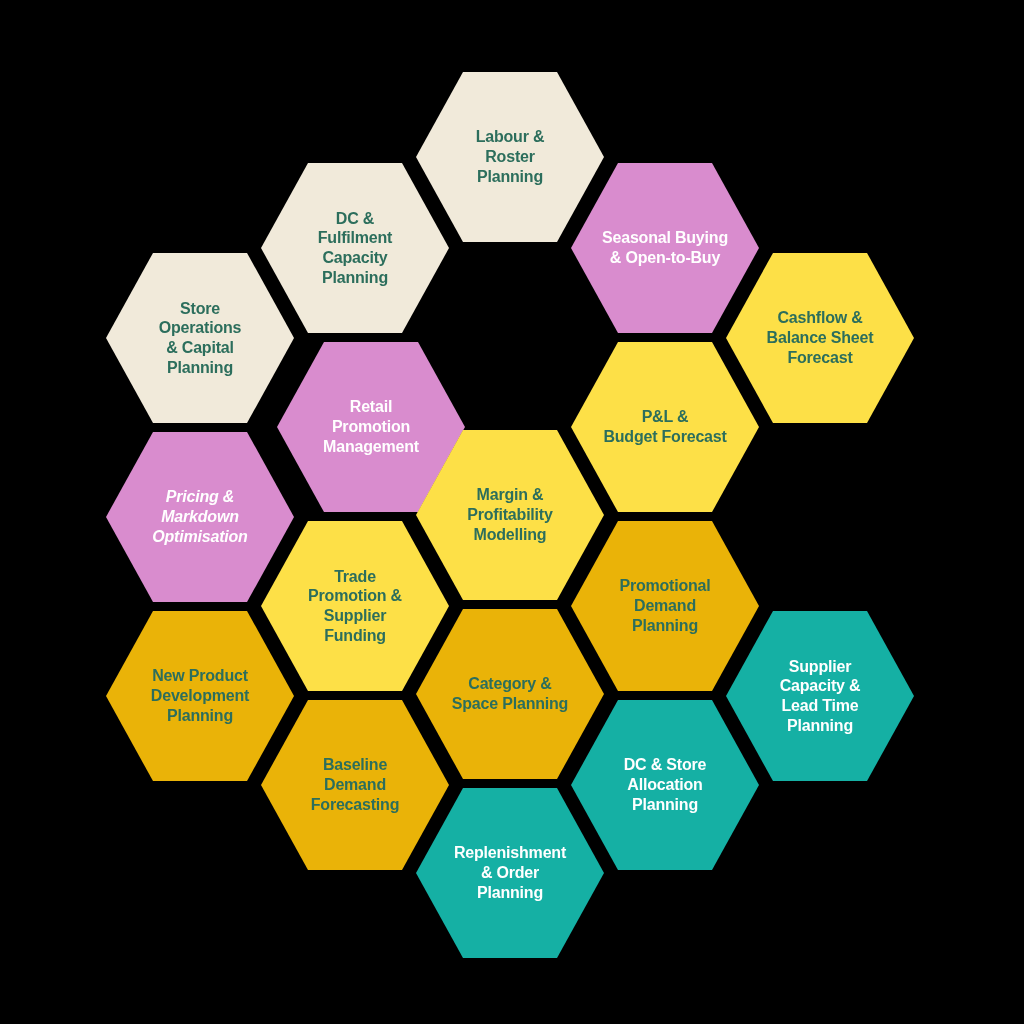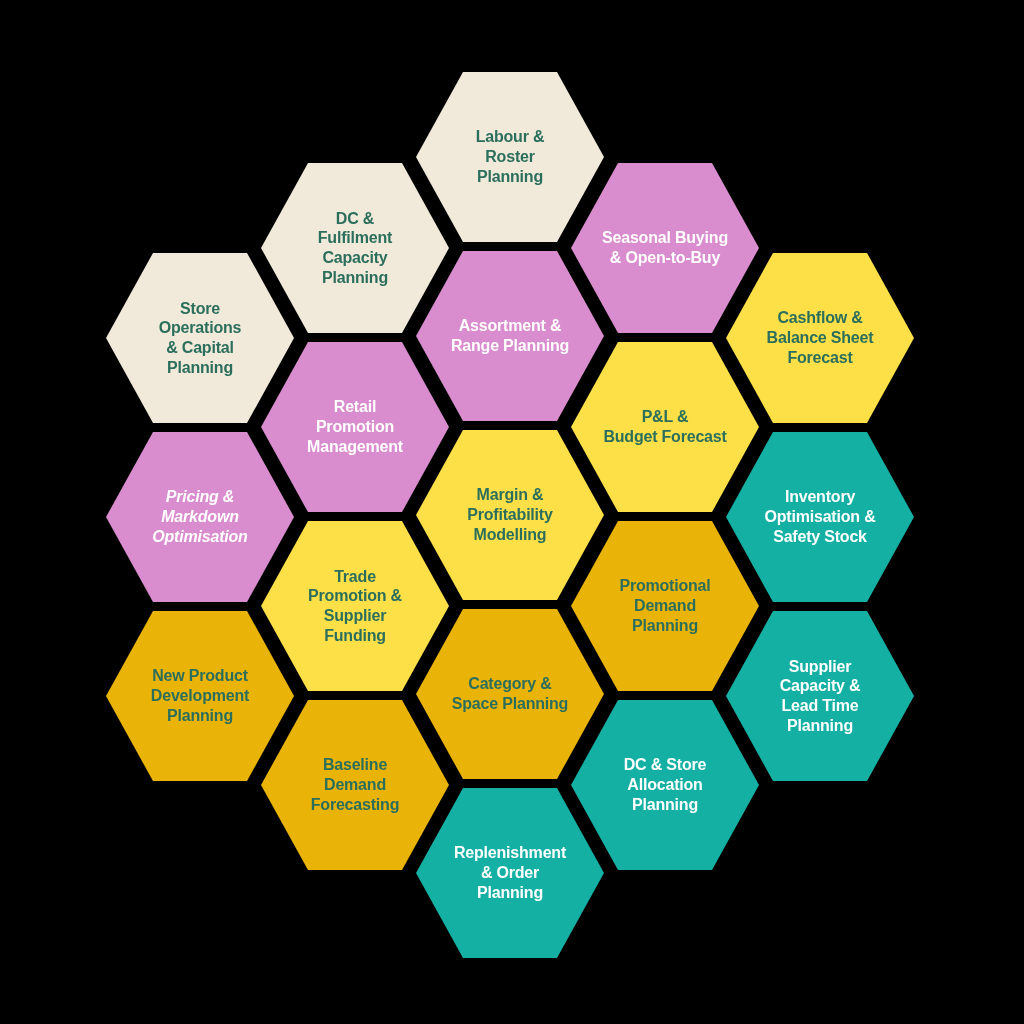--- a/index.html
+++ b/index.html
@@ -68,44 +68,40 @@
       <span class="hex-inner t-dark">New Product
 Development
 Planning</span>
     </div>
     <div class="hex c-cream" style="left: 261px; top: 159px;">
       <span class="hex-inner t-dark">DC &amp;
 Fulfilment
 Capacity
 Planning</span>
     </div>
-    <div class="hex c-purple" style="left: 261px; top: 338px;">
+    <div class="hex c-purple" style="left: 277px; top: 338px;">
       <span class="hex-inner t-light">Retail
 Promotion
 Management</span>
     </div>
     <div class="hex c-pink" style="left: 261px; top: 517px;">
       <span class="hex-inner t-dark">Trade
 Promotion &amp;
 Supplier
 Funding</span>
     </div>
     <div class="hex c-mint" style="left: 261px; top: 696px;">
       <span class="hex-inner t-dark">Baseline
 Demand
 Forecasting</span>
     </div>
     <div class="hex c-cream" style="left: 416px; top: 68px;">
       <span class="hex-inner t-dark">Labour &amp;
 Roster
 Planning</span>
-    </div>
-    <div class="hex c-purple" style="left: 416px; top: 247px;">
-      <span class="hex-inner t-light">Assortment &amp;
-Range Planning</span>
     </div>
     <div class="hex c-pink" style="left: 416px; top: 426px;">
       <span class="hex-inner t-dark">Margin &amp;
 Profitability
 Modelling</span>
     </div>
     <div class="hex c-mint" style="left: 416px; top: 605px;">
       <span class="hex-inner t-dark">Category &amp;
 Space Planning</span>
     </div>
@@ -130,24 +126,19 @@
     <div class="hex c-teal" style="left: 571px; top: 696px;">
       <span class="hex-inner t-light">DC &amp; Store
 Allocation
 Planning</span>
     </div>
     <div class="hex c-pink" style="left: 726px; top: 249px;">
       <span class="hex-inner t-dark">Cashflow &amp;
 Balance Sheet
 Forecast</span>
     </div>
-    <div class="hex c-teal" style="left: 726px; top: 428px;">
-      <span class="hex-inner t-light">Inventory
-Optimisation &amp;
-Safety Stock</span>
-    </div>
     <div class="hex c-teal" style="left: 726px; top: 607px;">
       <span class="hex-inner t-light">Supplier
 Capacity &amp;
 Lead Time
 Planning</span>
     </div>
   </div>
 
 </body></html>

